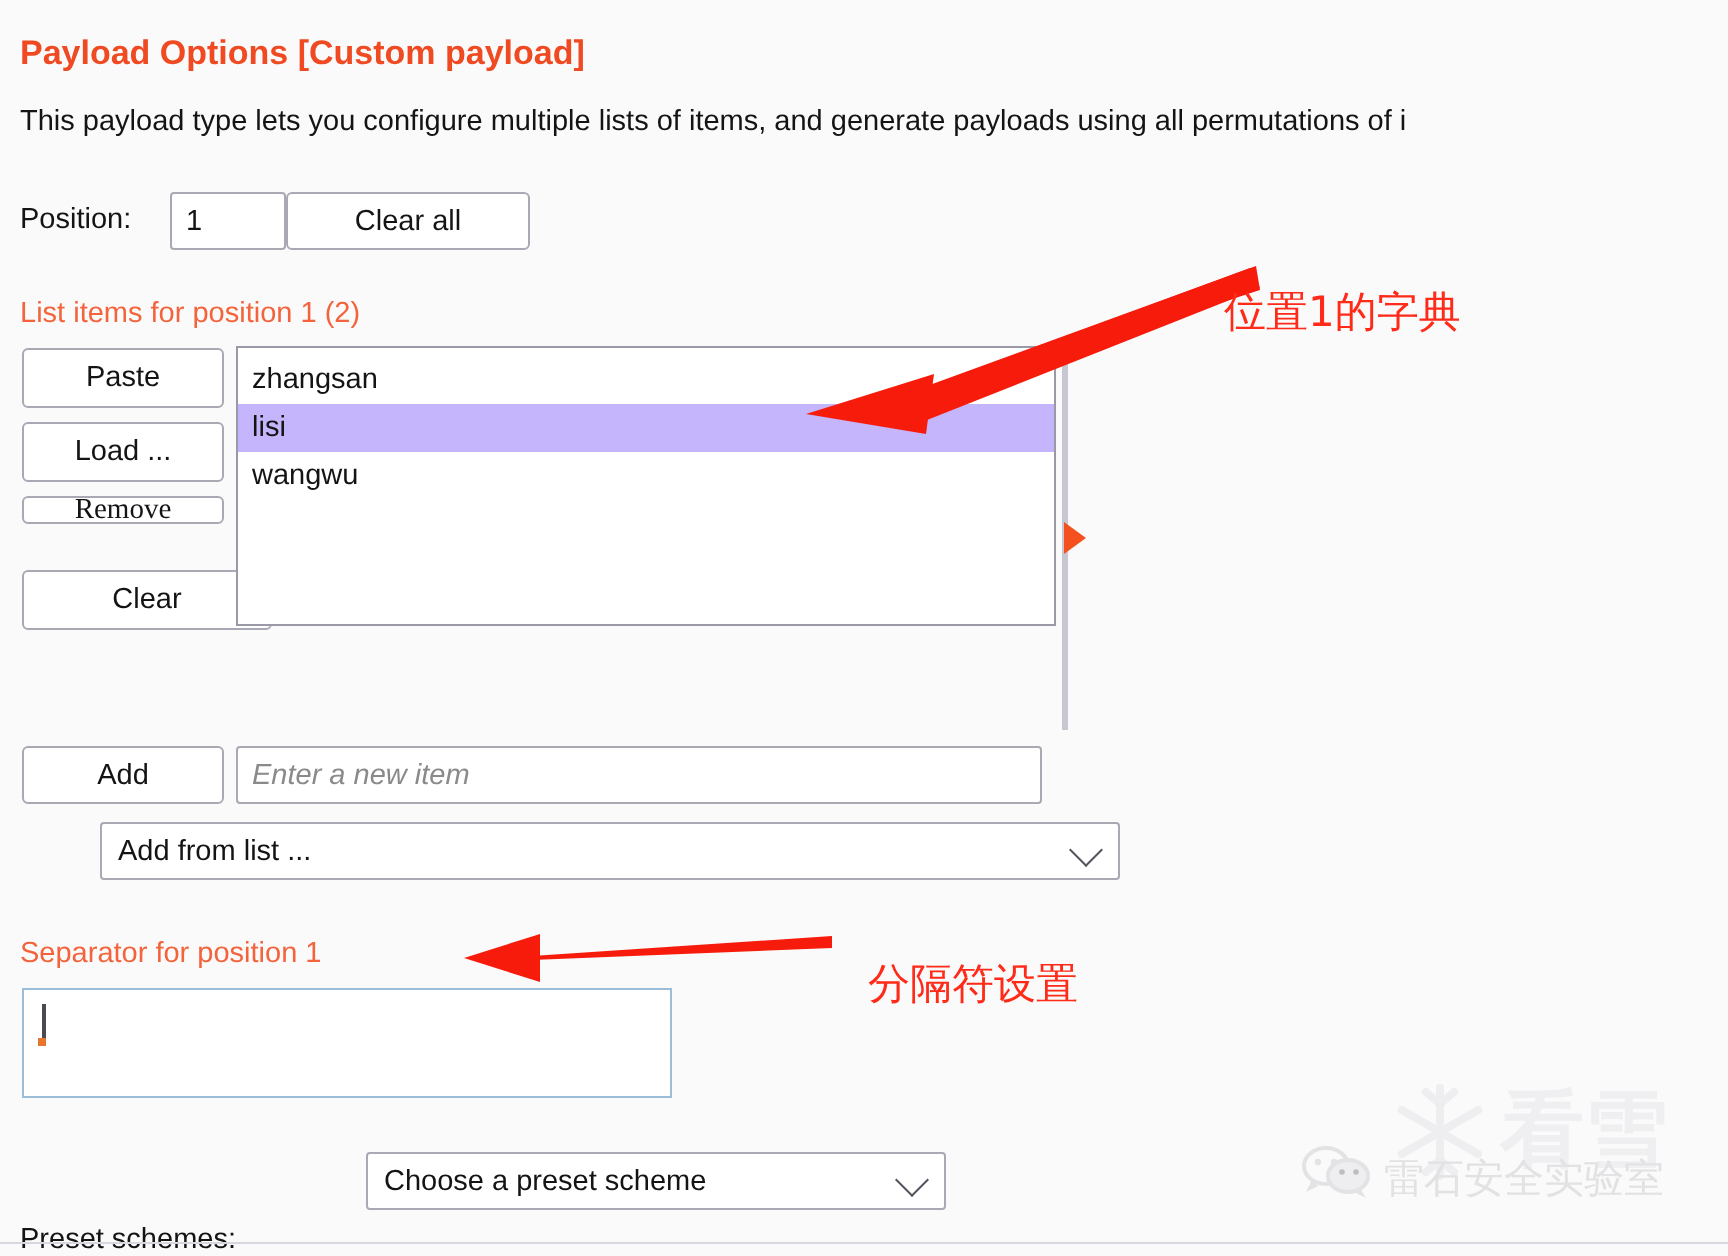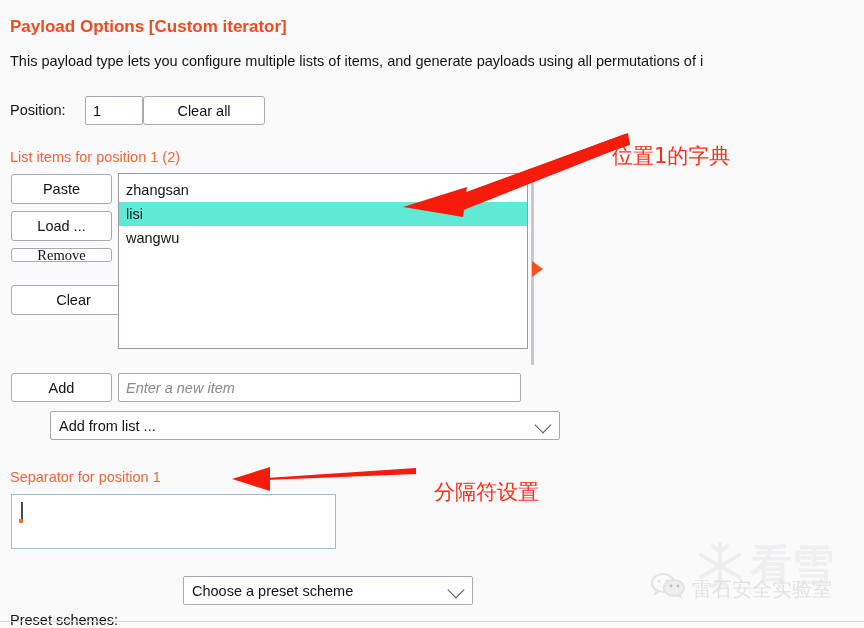--- a/index.html
+++ b/index.html
@@ -119,21 +119,21 @@
   }
   .listrow {
     font-size: 14.5px;
     color: #141414;
     padding: 0 0 0 7px;
     height: 24px;
     line-height: 24px;
     white-space: nowrap;
   }
   .listrow.selected {
-    background: #5eead4;
+    background: #c4b5fd;
   }
 
   
   .textarea-focus {
     position: absolute;
     background: #ffffff;
     border: 1px solid #9cbdd8;
     box-sizing: border-box;
   }
   .caret {
@@ -205,36 +205,36 @@
     font-weight: bold;
     font-family: "DejaVu Sans", "Liberation Sans", sans-serif;
     white-space: nowrap;
   }
 </style>
 </head>
 <body>
 
 <div id="root">
 
-  <div class="section-title" style="left:10px; top:17px;">Payload Options [Custom iterator]</div>
+  <div class="section-title" style="left:10px; top:17px;">Payload Options [Custom payload]</div>
 
   <div class="desc" style="left:10px; top:53px; width:856px;">This payload type lets you configure multiple lists of items, and generate payloads using all permutations of i</div>
 
   <div class="plain-label" style="left:10px; top:102px;">Position:</div>
   <div class="txtinput" style="left:85px; top:96px; width:58px; height:29px;">1</div>
   <div class="btn" style="left:143px; top:96px; width:122px; height:29px;">Clear all</div>
 
   <div class="sub-label" style="left:10px; top:149px;">List items for position 1 (2)</div>
 
   <div class="btn" style="left:11px; top:174px; width:101px; height:30px;">Paste</div>
   <div class="btn" style="left:11px; top:211px; width:101px; height:30px;">Load ...</div>
   <div class="btn" style="left:11px; top:248px; width:101px; height:14px;font-family:Liberation Serif, serif;">Remove</div>
   <div class="btn" style="left:11px; top:285px; width:125px; height:30px;">Clear</div>
 
-  <div class="listbox" style="left:118px; top:173px; width:410px; height:176px;">
+  <div class="listbox" style="left:118px; top:173px; width:410px; height:140px;">
     <div class="listrow" style="margin-top:4px;">zhangsan</div>
     <div class="listrow selected">lisi</div>
     <div class="listrow">wangwu</div>
   </div>
 
   <div class="scroll-strip" style="left:531px; top:173px; width:3px; height:192px;"></div>
   <div class="play-marker" style="left:532px; top:261px;"></div>
 
   <div class="btn" style="left:11px; top:373px; width:101px; height:29px;">Add</div>
   <div class="txtinput placeholder" style="left:118px; top:373px; width:403px; height:29px;">Enter a new item</div>

